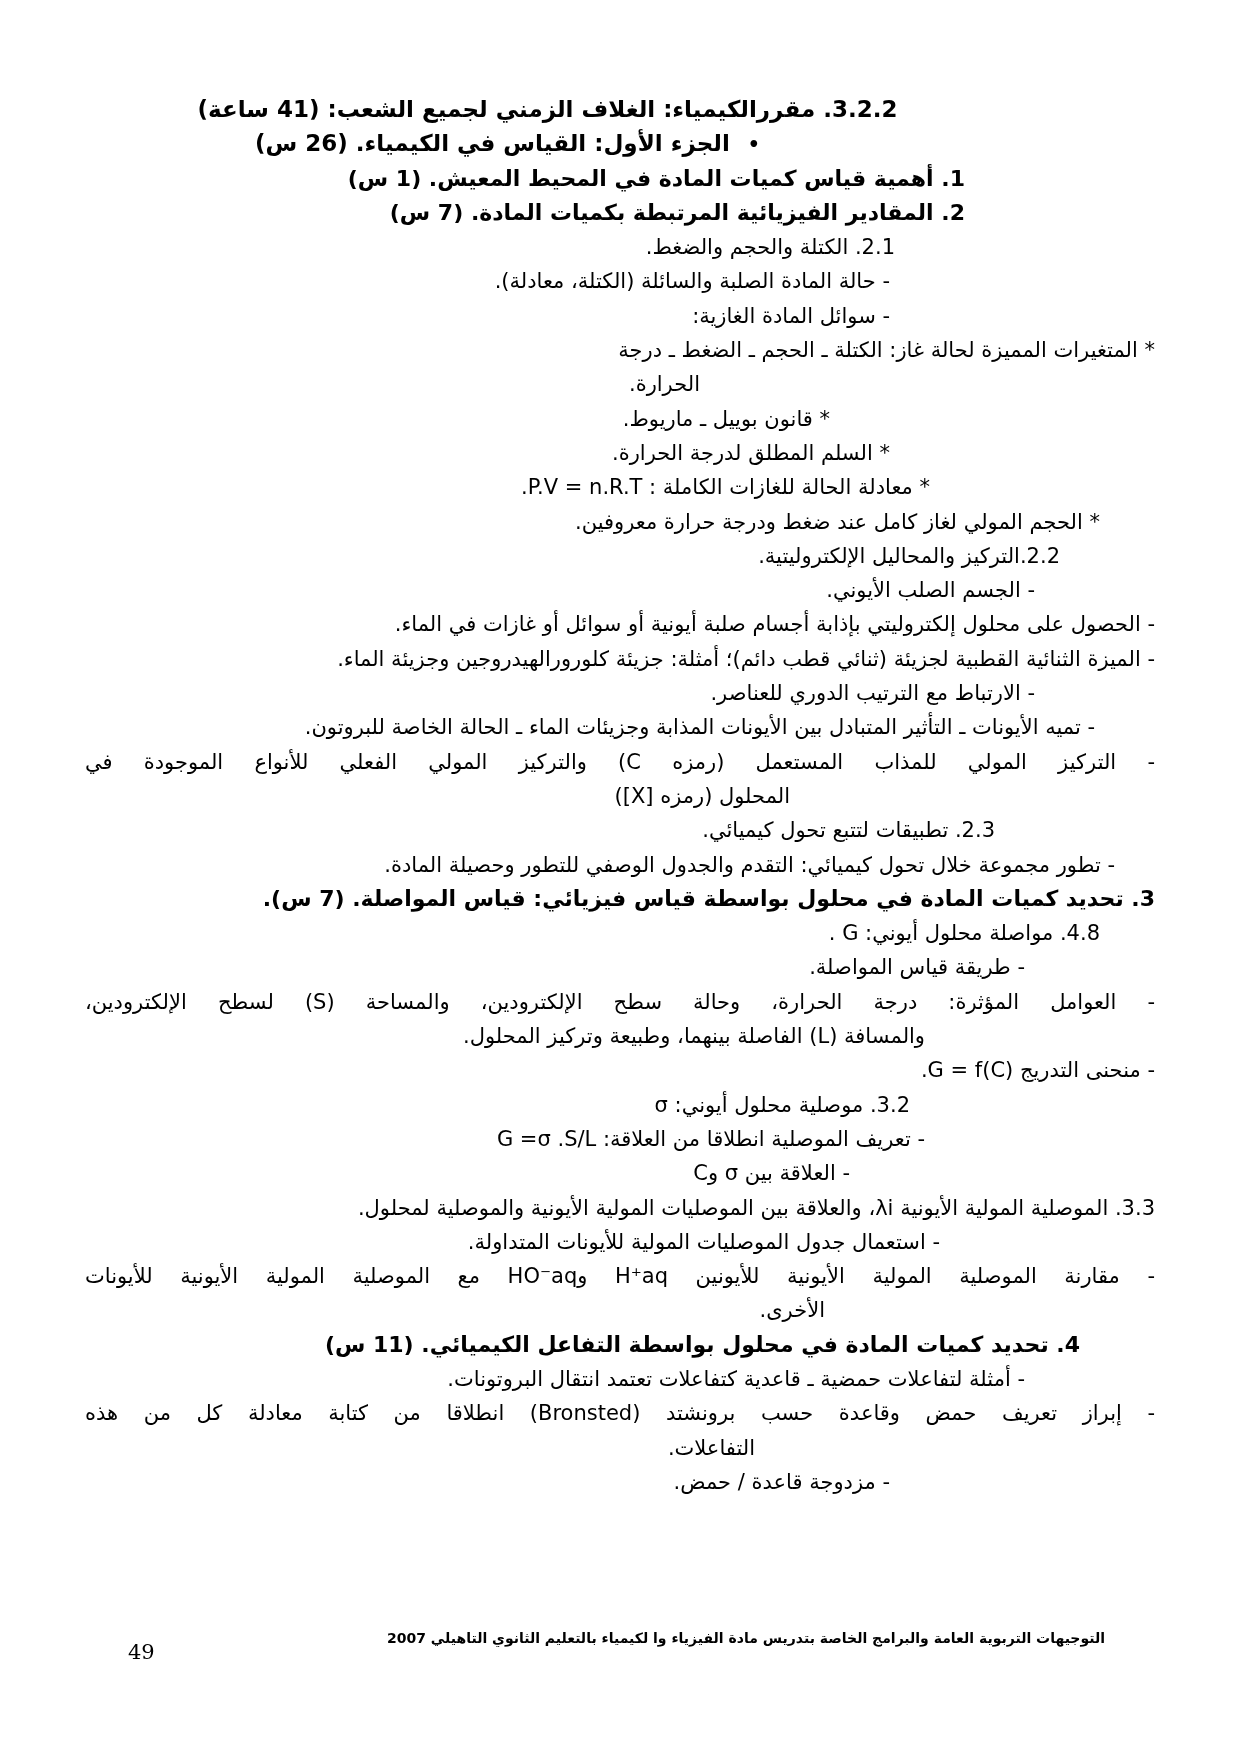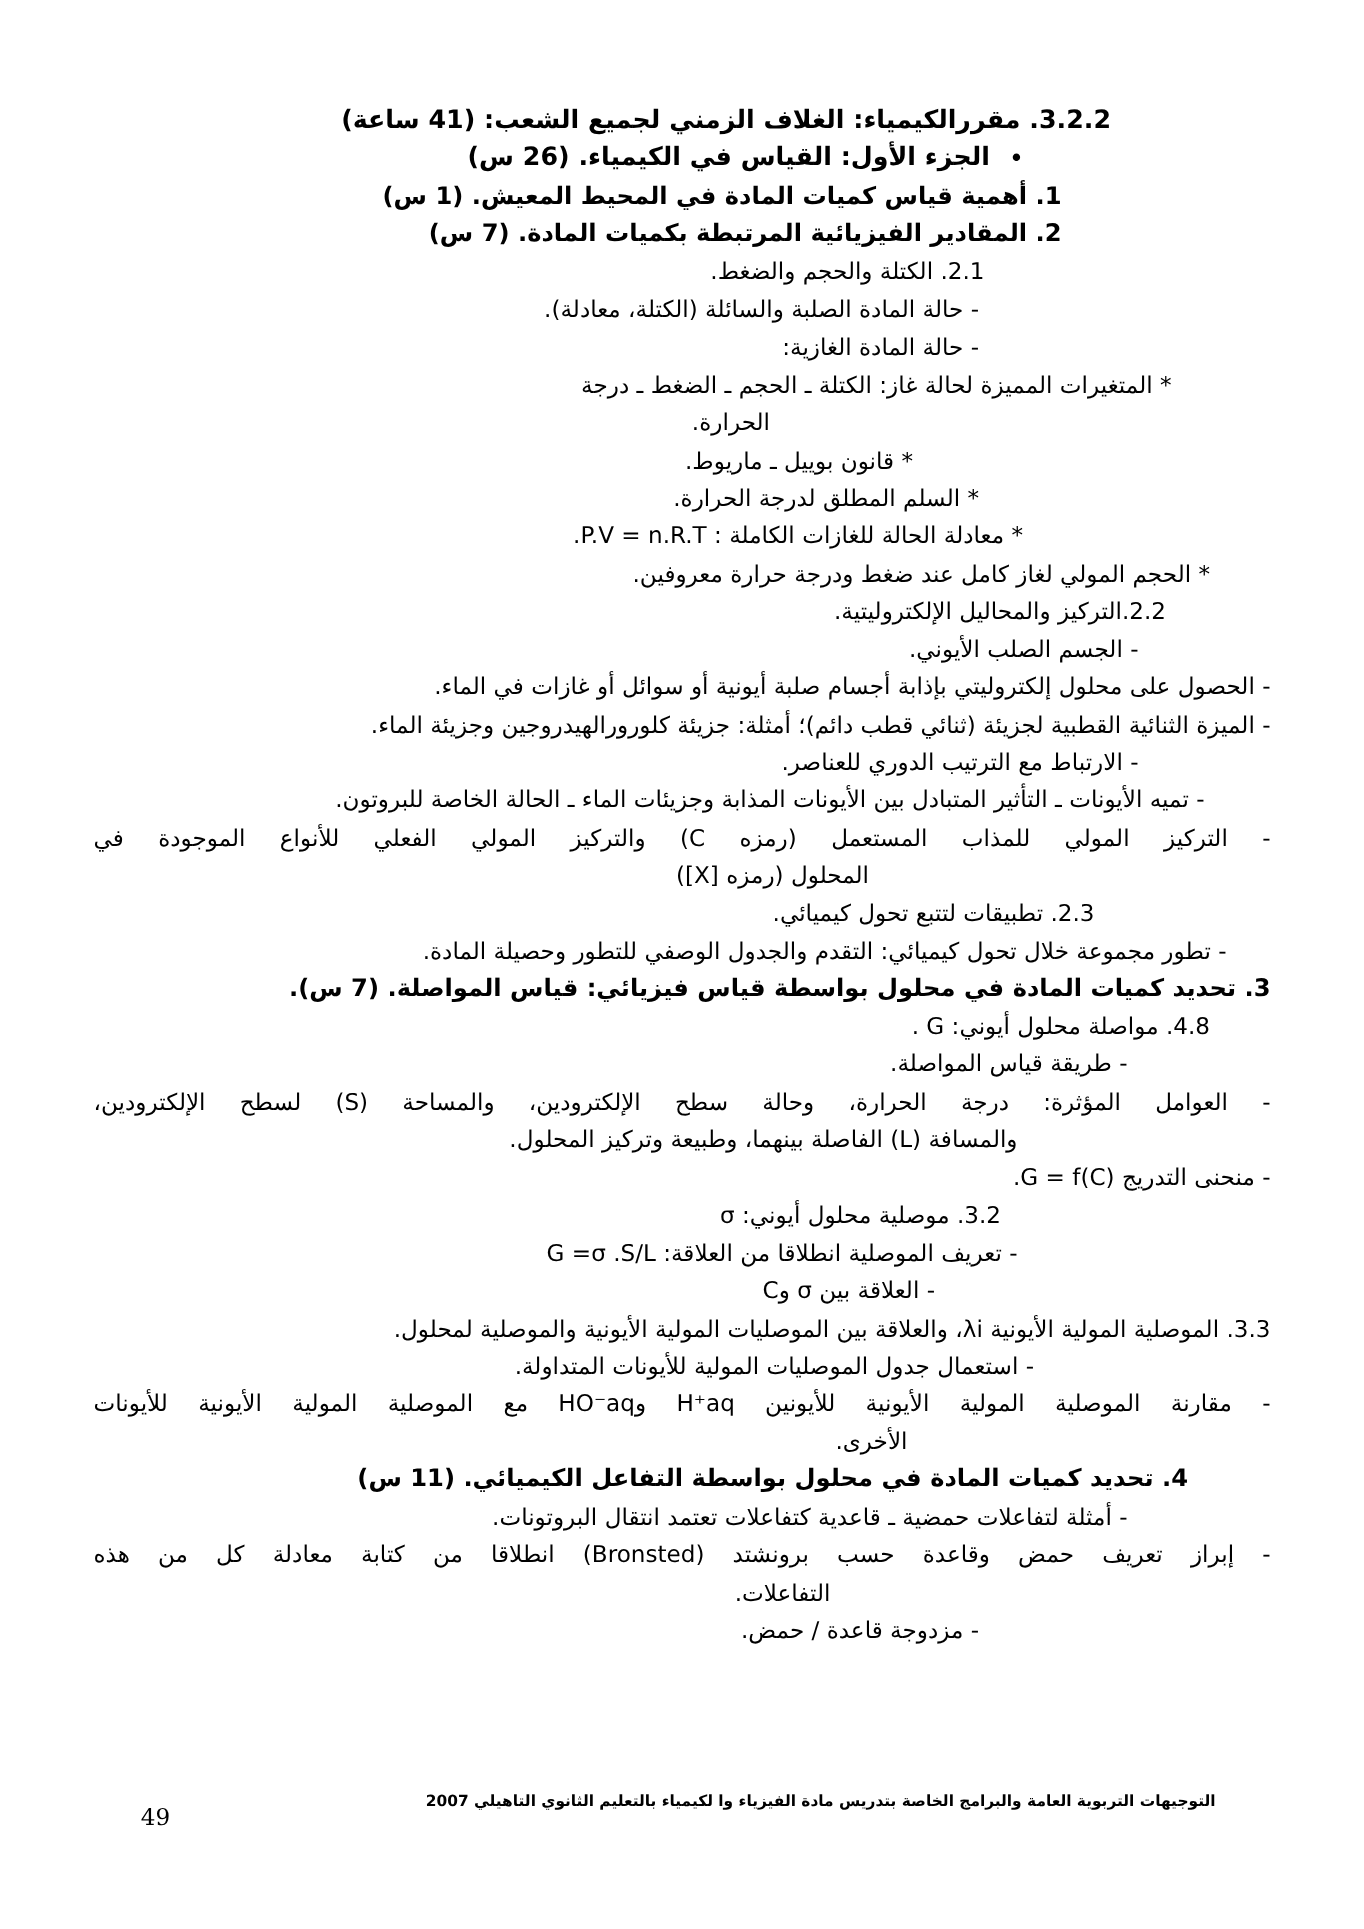--- a/index.html
+++ b/index.html
@@ -10,21 +10,21 @@
   .content{
     position:absolute;top:92px;right:85px;width:1070px;direction:rtl;
   }
   .ln{
     text-align:right;font-size:21px;line-height:34.3px;white-space:nowrap;
   }
   .j{
     white-space:normal;text-align:justify;text-align-last:justify;
   }
   .b{font-weight:bold;}
-  .h1{font-size:23px;}
+  .h1{font-size:23px;text-align:center;}
   .h2{font-size:22px;}
   .bullet{margin-left:18px;font-size:19px;}
   .footer{
     position:absolute;top:1630px;right:135px;direction:rtl;
     font-size:14px;font-weight:bold;white-space:nowrap;margin-left:32px;
   }
   .pagenum{
     position:absolute;top:1640px;left:128px;font-size:21px;
     font-family:"DejaVu Serif",serif;
   }
@@ -32,22 +32,22 @@
 </head>
 <body>
 
 <div class="content">
   <div class="ln b h1" style="margin-right:145px">3.2.2. مقررالكيمياء: الغلاف الزمني لجميع الشعب: (41 ساعة)</div>
   <div class="ln b h1" style="margin-right:225px"><span class="bullet">•</span><span>الجزء الأول: القياس في الكيمياء. (26 س)</span></div>
   <div class="ln b h2" style="margin-right:190px">1. أهمية قياس كميات المادة في المحيط المعيش. (1 س)</div>
   <div class="ln b h2" style="margin-right:190px">2. المقادير الفيزيائية المرتبطة بكميات المادة. (7 س)</div>
   <div class="ln" style="margin-right:260px">2.1. الكتلة والحجم والضغط.</div>
   <div class="ln" style="margin-right:265px">- حالة المادة الصلبة والسائلة (الكتلة، معادلة).</div>
-  <div class="ln" style="margin-right:265px">- حالة المادة الغازية:</div>
-  <div class="ln" style="margin-right:90px">* المتغيرات المميزة لحالة غاز: الكتلة ـ الحجم ـ الضغط ـ درجة</div>
+  <div class="ln" style="margin-right:265px">- سوائل المادة الغازية:</div>
+  <div class="ln" style="">* المتغيرات المميزة لحالة غاز: الكتلة ـ الحجم ـ الضغط ـ درجة</div>
   <div class="ln" style="margin-right:455px">الحرارة.</div>
   <div class="ln" style="margin-right:325px">* قانون بوييل ـ ماريوط.</div>
   <div class="ln" style="margin-right:265px">* السلم المطلق لدرجة الحرارة.</div>
   <div class="ln" style="margin-right:225px">* معادلة الحالة للغازات الكاملة : P.V = n.R.T.</div>
   <div class="ln" style="margin-right:55px">* الحجم المولي لغاز كامل عند ضغط ودرجة حرارة معروفين.</div>
   <div class="ln" style="margin-right:95px">2.2.التركيز والمحاليل الإلكتروليتية.</div>
   <div class="ln" style="margin-right:120px">- الجسم الصلب الأيوني.</div>
   <div class="ln">- الحصول على محلول إلكتروليتي بإذابة أجسام صلبة أيونية أو سوائل أو غازات في الماء.</div>
   <div class="ln">- الميزة الثنائية القطبية لجزيئة (ثنائي قطب دائم)؛ أمثلة: جزيئة كلورورالهيدروجين وجزيئة الماء.</div>
   <div class="ln" style="margin-right:120px">- الارتباط مع الترتيب الدوري للعناصر.</div>

